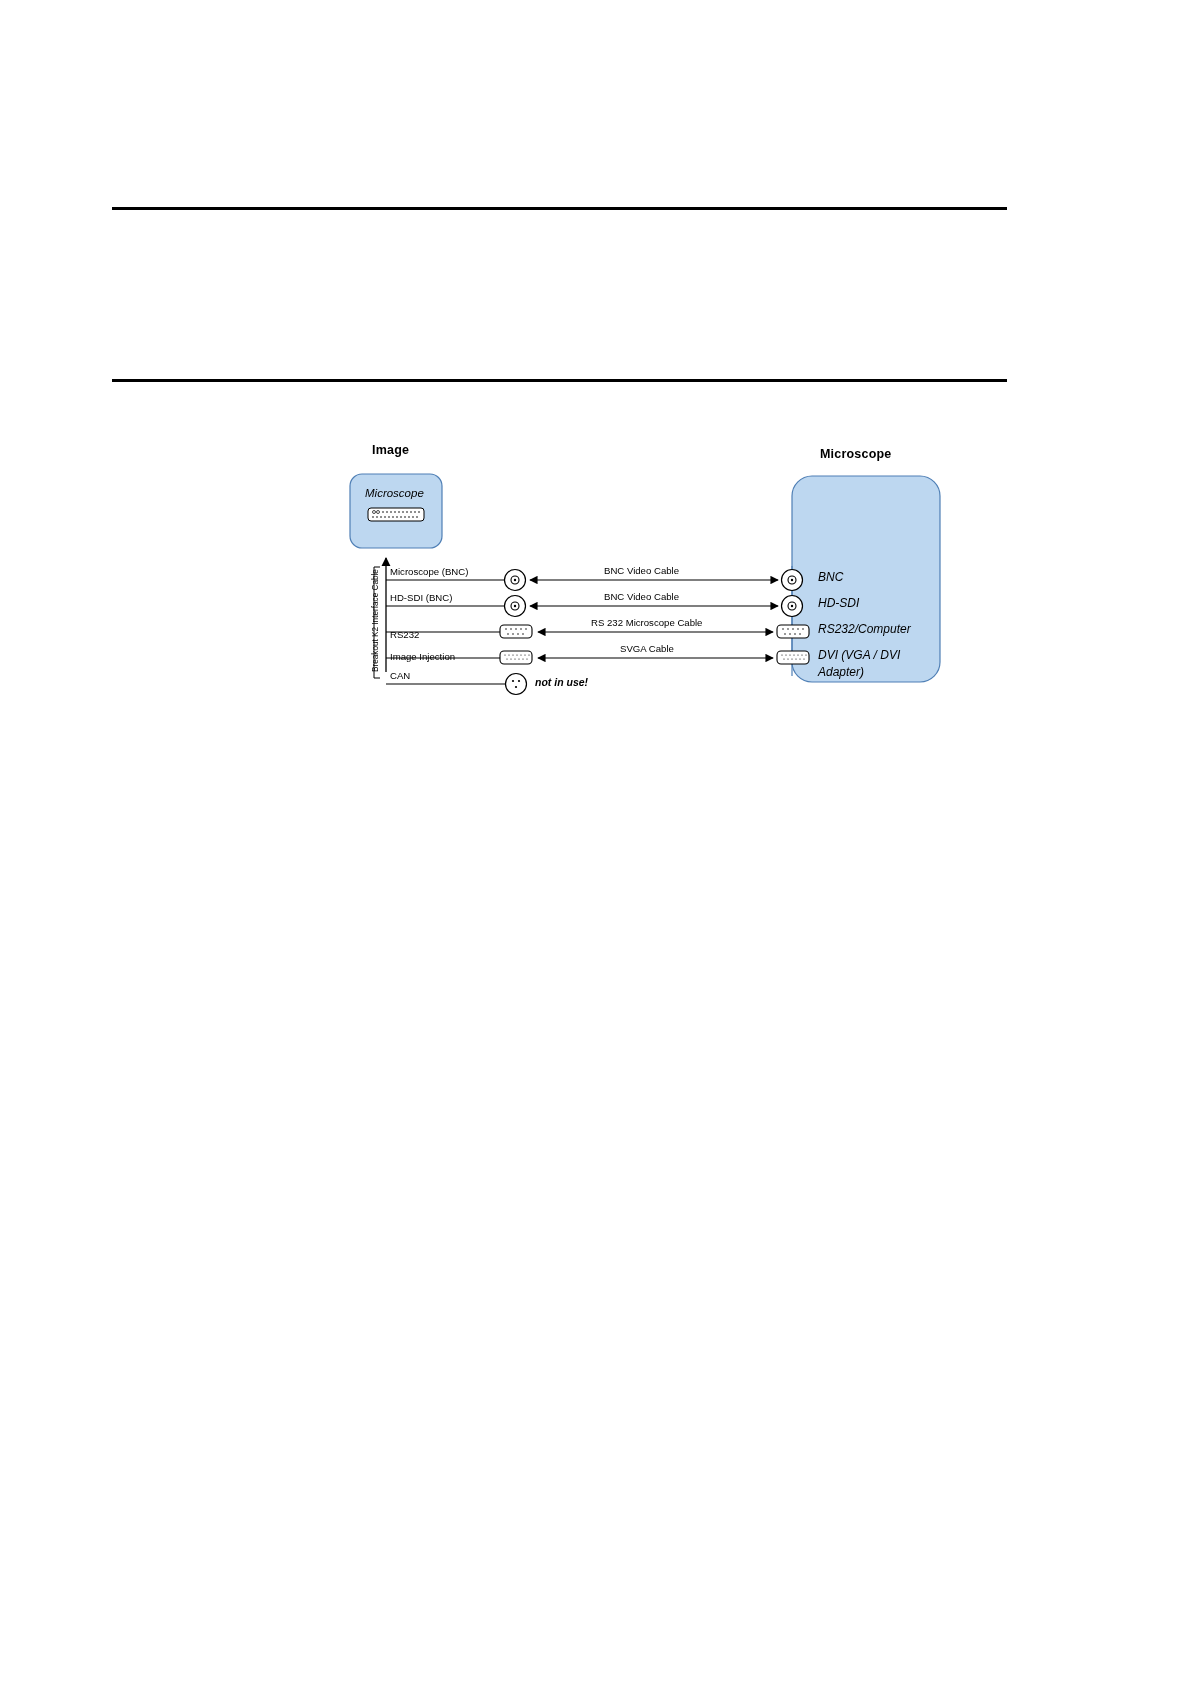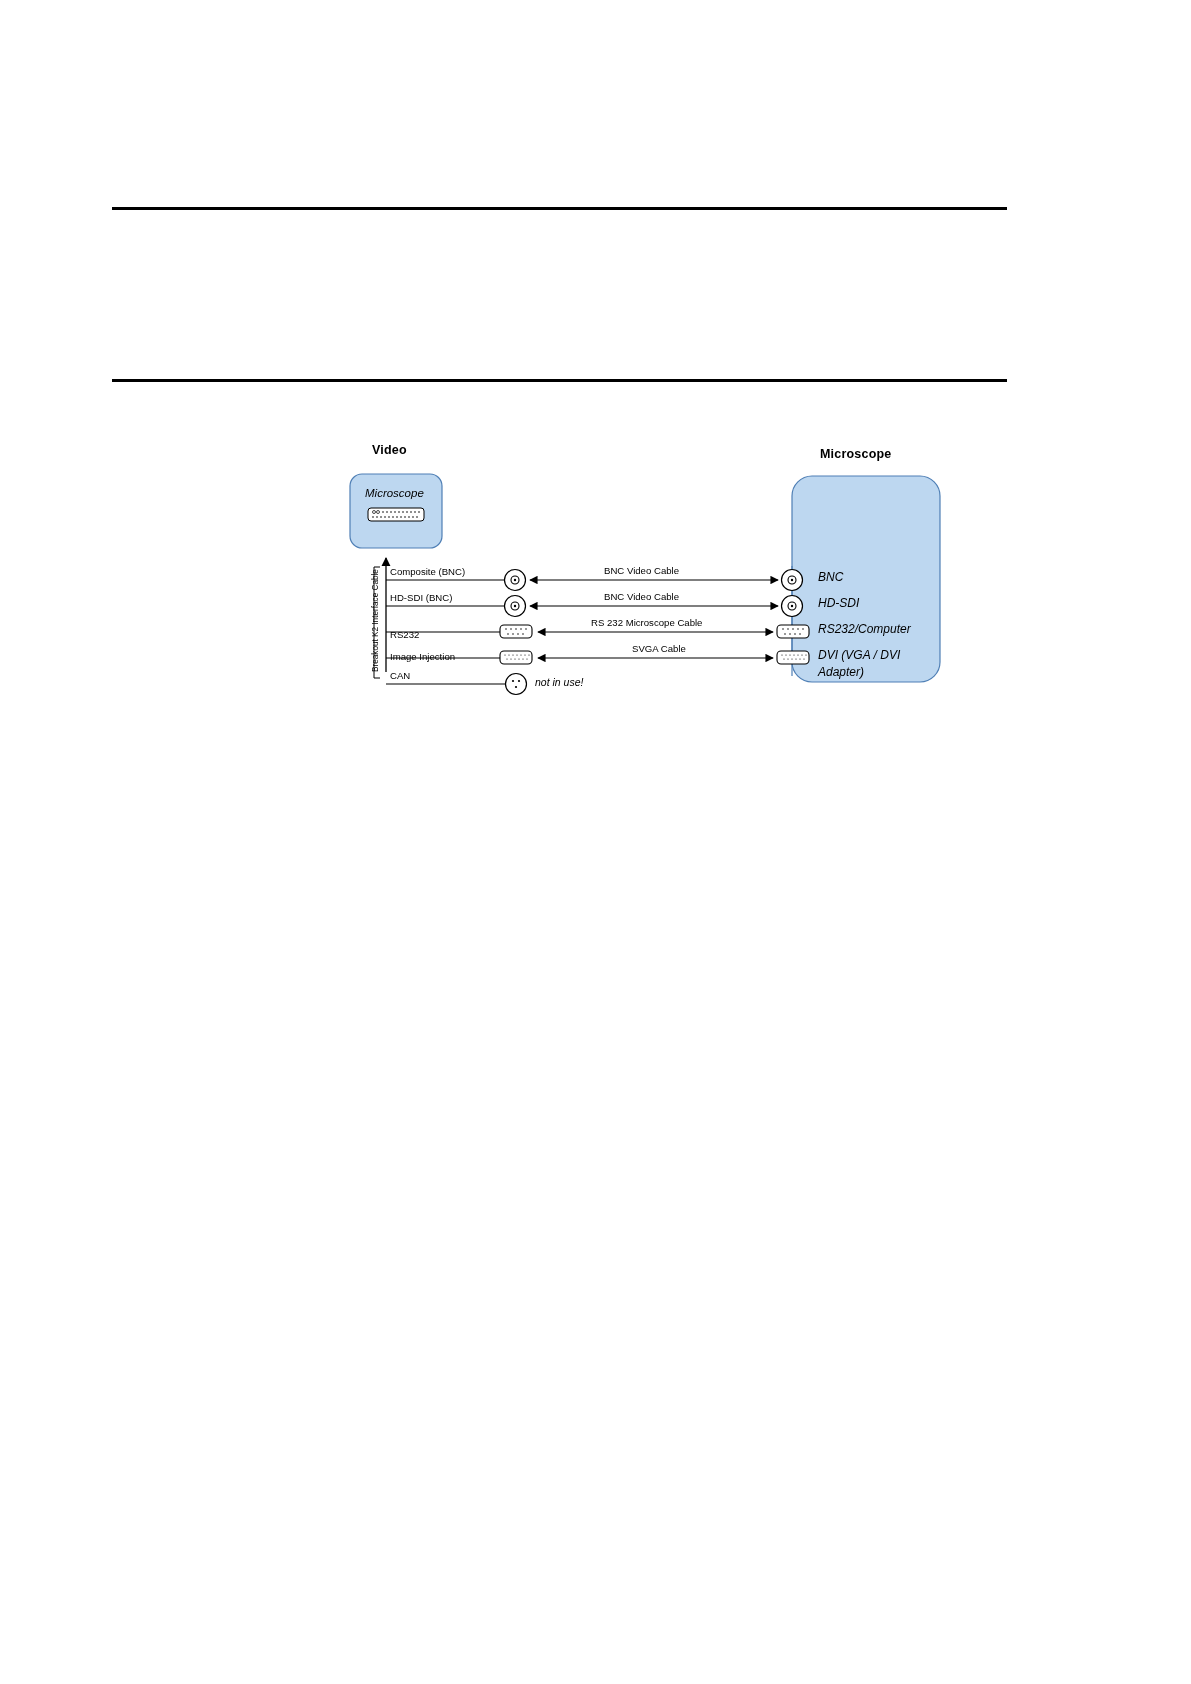--- a/index.html
+++ b/index.html
@@ -57,21 +57,21 @@
   .cable-label {
     font-size: 9.6px;
   }
   .right-label {
     font-size: 12px;
     font-style: italic;
   }
   .note-label {
     font-size: 10.5px;
     font-style: italic;
-    font-weight: normal;
+    font-weight: bold;
   }
   .vert-label {
     font-size: 8.2px;
     transform-origin: 0 0;
     transform: rotate(-90deg);
   }
 </style>
 </head>
 <body>
 
@@ -257,37 +257,37 @@
       <path d="M 200 166 L 448 166" stroke="#000" stroke-width="1.2" fill="none" marker-start="url(#arrL)" marker-end="url(#arrR)"></path>
     </g>
     <g>
       <path d="M 208 192 L 443 192" stroke="#000" stroke-width="1.2" fill="none" marker-start="url(#arrL)" marker-end="url(#arrR)"></path>
     </g>
     <g>
       <path d="M 208 218 L 443 218" stroke="#000" stroke-width="1.2" fill="none" marker-start="url(#arrL)" marker-end="url(#arrR)"></path>
     </g>
   </svg>
 
-  <div class="dg-label title" style="left:42px; top:4px;">Video</div>
+  <div class="dg-label title" style="left:42px; top:4px;">Image</div>
   <div class="dg-label title" style="left:490px; top:8px;">Microscope</div>
 
   <div class="dg-label box-caption" style="left:35px; top:47px;">Microscope</div>
 
   <div class="dg-label vert-label" style="left:42px; top:232px;">Breakout K2 Interface Cable</div>
 
-  <div class="dg-label port-label" style="left:60px; top:127px;">Composite (BNC)</div>
+  <div class="dg-label port-label" style="left:60px; top:127px;">Microscope (BNC)</div>
   <div class="dg-label port-label" style="left:60px; top:153px;">HD-SDI   (BNC)</div>
   <div class="dg-label port-label" style="left:60px; top:190px;">RS232</div>
   <div class="dg-label port-label" style="left:60px; top:212px;">Image Injection</div>
   <div class="dg-label port-label" style="left:60px; top:231px;">CAN</div>
 
   <div class="dg-label cable-label" style="left:274px; top:126px;">BNC Video Cable</div>
   <div class="dg-label cable-label" style="left:274px; top:152px;">BNC Video Cable</div>
   <div class="dg-label cable-label" style="left:252px; top:178px;padding-left:9px;">RS 232 Microscope Cable</div>
-  <div class="dg-label cable-label" style="left:302px; top:204px;text-align:center;">SVGA Cable</div>
+  <div class="dg-label cable-label" style="left:290px; top:204px;text-align:center;">SVGA Cable</div>
 
   <div class="dg-label right-label" style="left:488px; top:131px;">BNC</div>
   <div class="dg-label right-label" style="left:488px; top:157px;">HD-SDI</div>
   <div class="dg-label right-label" style="left:488px; top:183px;">RS232/Computer</div>
   <div class="dg-label right-label" style="left:488px; top:209px;">DVI (VGA / DVI</div>
   <div class="dg-label right-label" style="left:488px; top:226px;text-align:center;">Adapter)</div>
 
   <div class="dg-label note-label" style="left:205px; top:237px;">not in use!</div>
 
 </div>

